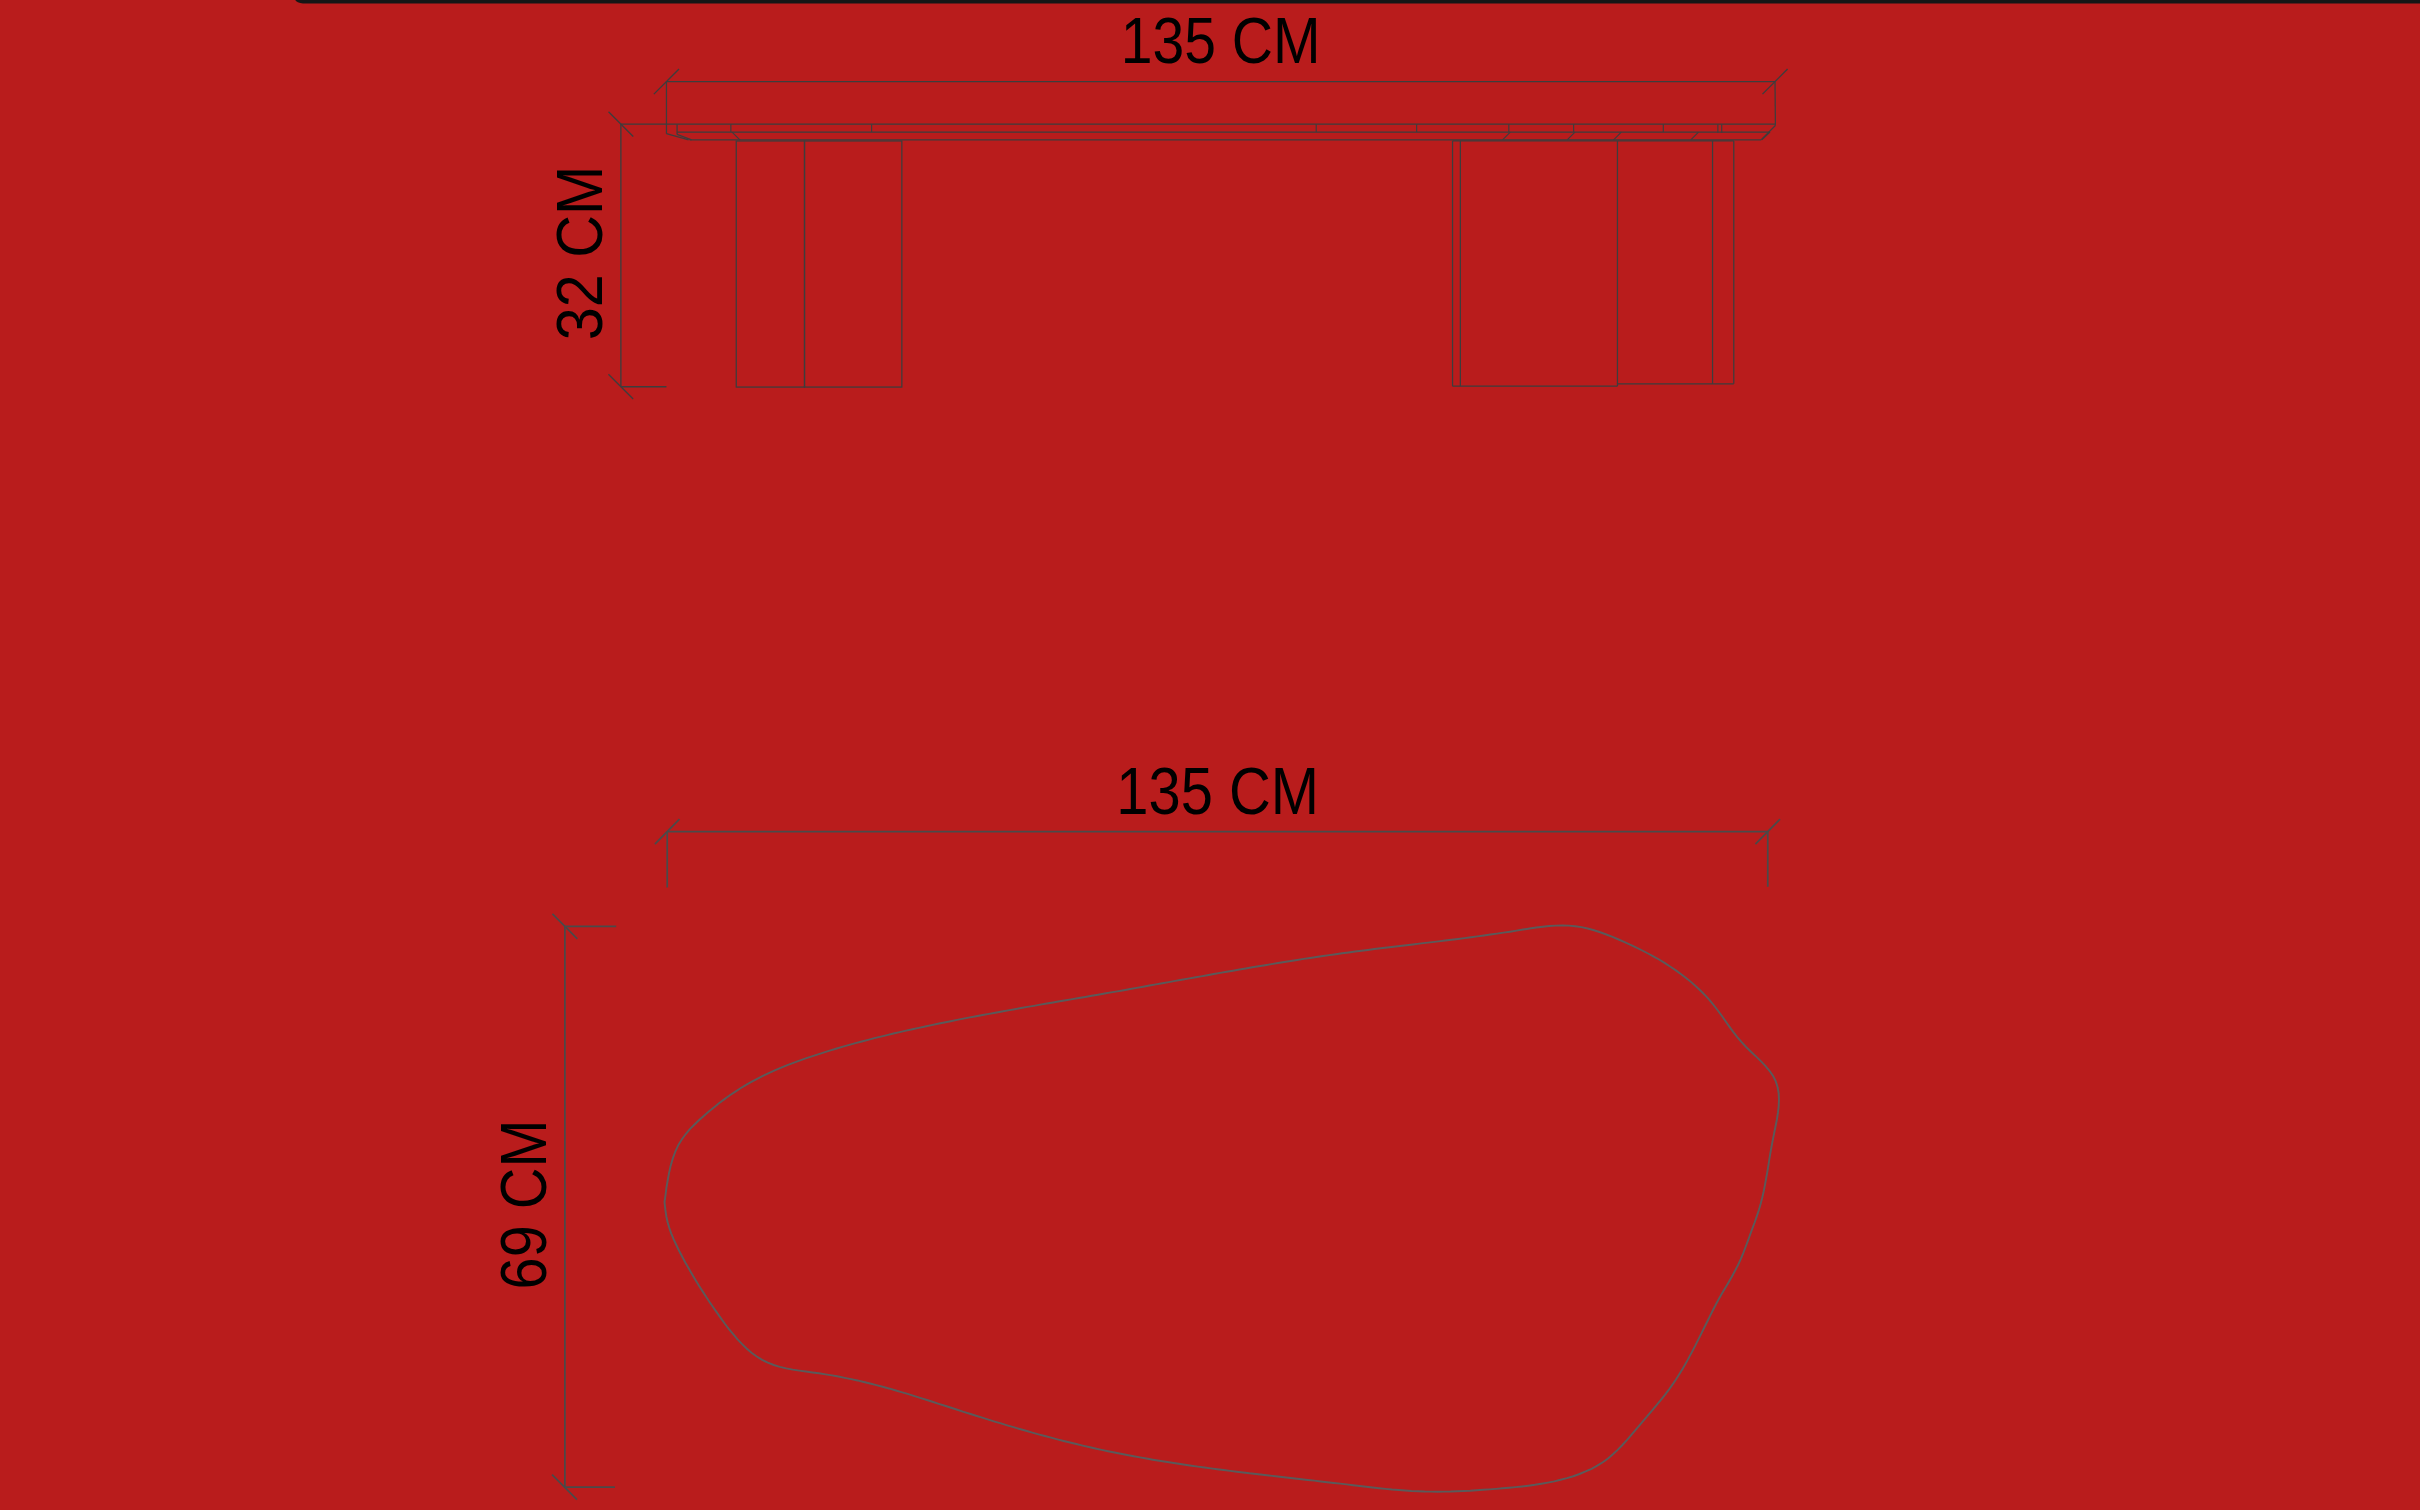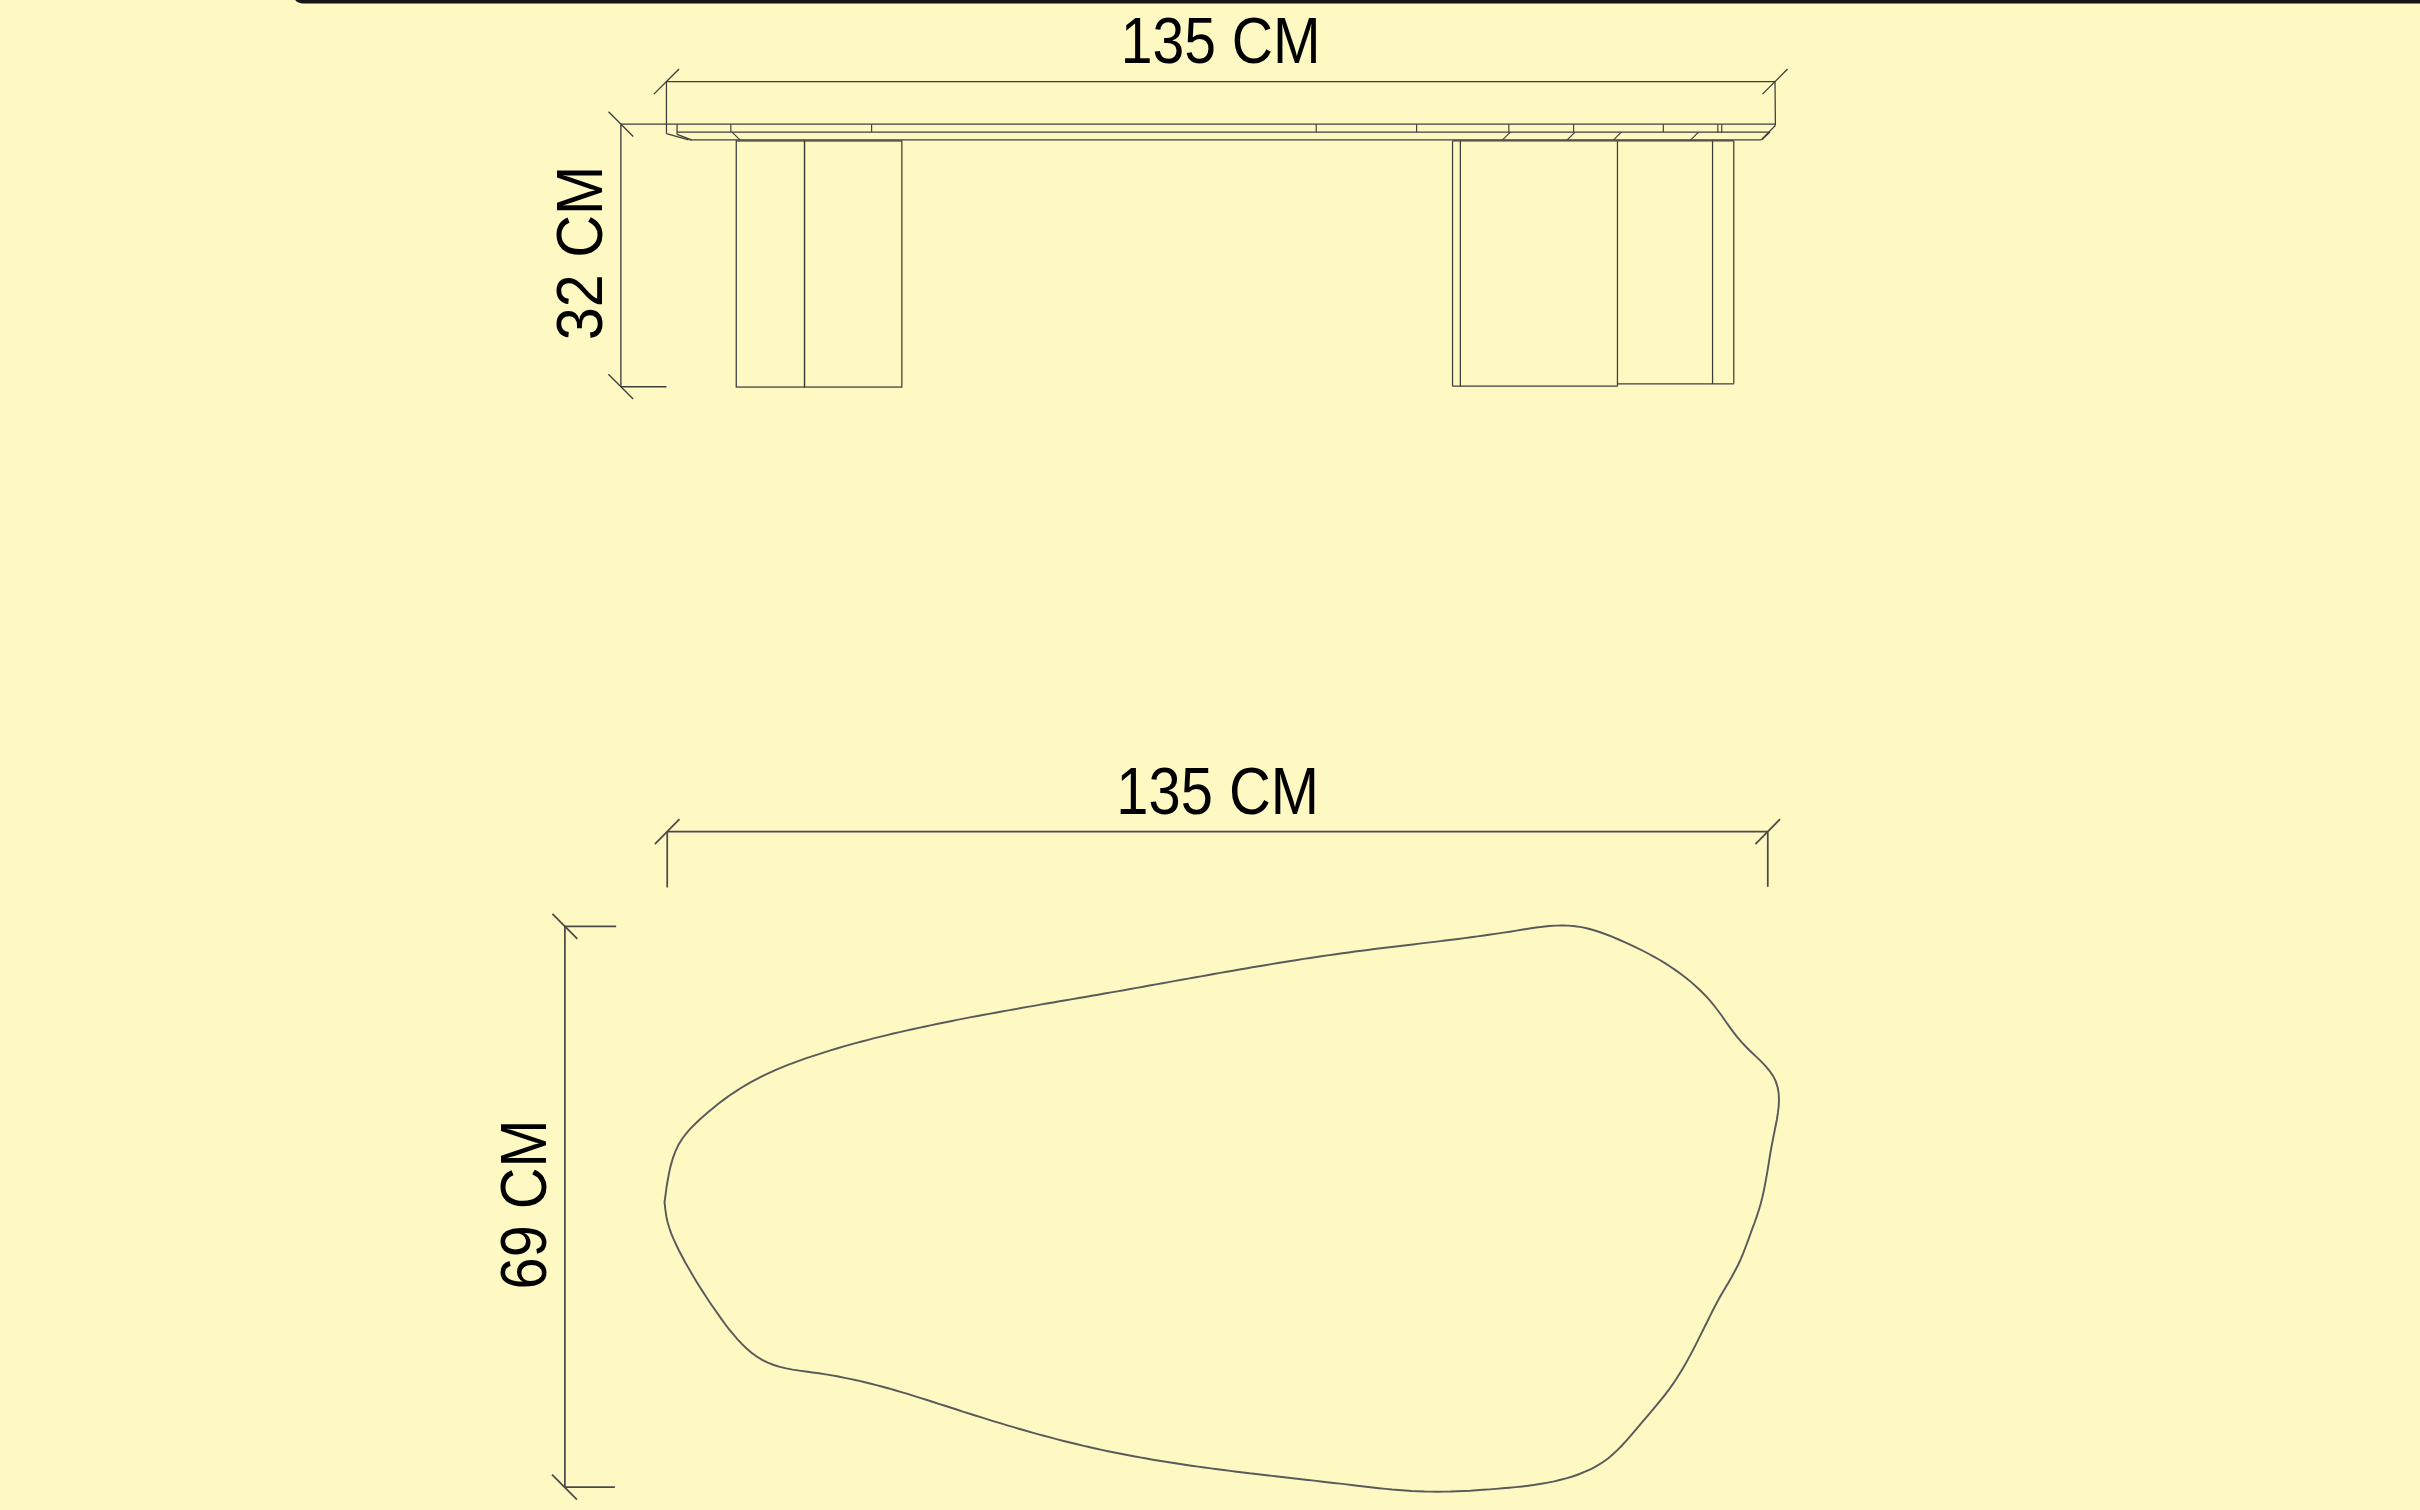--- a/index.html
+++ b/index.html
@@ -1,16 +1,16 @@
 <!DOCTYPE html>
 <html><head>
 <meta charset="utf-8">
 <style>
   html,body{margin:0;padding:0;background:#ffffff;}
-  #stage{position:relative;width:2421px;height:1510px;background:#fef9c3;overflow:hidden;
+  #stage{position:relative;width:2421px;height:1510px;background:#b91c1c;overflow:hidden;
          font-family:"Liberation Sans", sans-serif;}
   svg{position:absolute;left:0;top:0;}
 </style>
 </head>
 <body>
 <div id="stage">
 <svg width="2421" height="1510" viewBox="0 0 2507 1564">
 
   <path d="M 305.5 0 L 2507 0 L 2507 3.7 L 313.5 3.7 Q 307 3 305.5 0 Z" fill="#161616"></path>
 

